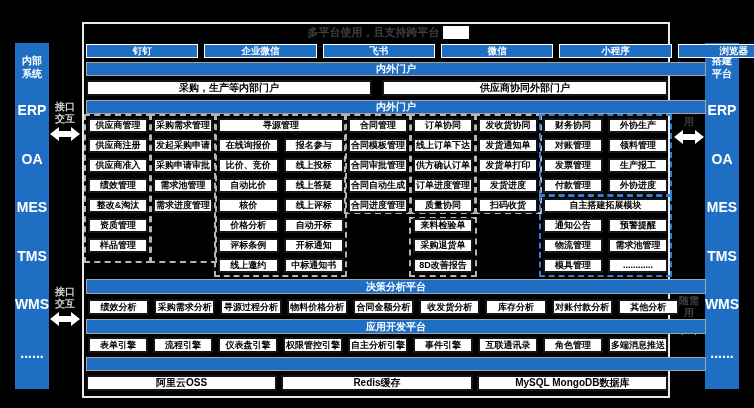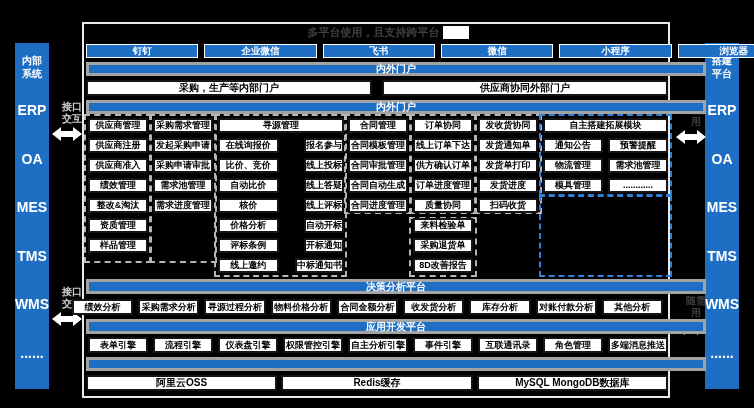--- a/index.html
+++ b/index.html
@@ -5,21 +5,21 @@
   html,body{margin:0;padding:0;background:#000;}
   .stage{position:relative;width:754px;height:408px;background:#000;overflow:hidden;
          font-family:"Liberation Sans","DejaVu Sans",sans-serif;}
   
   .main-frame{position:absolute;left:82px;top:22px;width:588px;height:376px;
               border:2px solid #e9e9e9;box-sizing:border-box;background:#000;}
   .title-row{position:absolute;left:82px;top:25px;width:588px;display:flex;justify-content:center;
              align-items:center;gap:3px;color:#3f3f3f;font-weight:bold;font-size:11px;margin-left:12px;}
   .redact{width:26px;height:13px;background:#fff;display:inline-block;}
   
-  .band{position:absolute;left:86px;width:620px;background:#1e6fc4;border:3px solid #a3a3a3;
+  .band{position:absolute;left:86px;width:620px;background:#1e6fc4;border:1px solid #a3a3a3;
         box-sizing:border-box;color:#fff;font-weight:bold;font-size:10px;
         display:flex;align-items:center;justify-content:center;line-height:1;}
   .bar-row{position:absolute;display:flex;gap:6px;}
   .app-btn{flex:1;height:14px;background:#1e6fc4;border:1px solid #fff;box-sizing:border-box;
            color:#fff;font-weight:bold;font-size:9.5px;display:flex;align-items:center;
            justify-content:center;line-height:1;white-space:nowrap;}
   
   .pbox{flex:1;background:#fff;border:2px solid #141414;box-sizing:border-box;color:#000;
         font-weight:bold;font-size:10px;display:flex;align-items:center;justify-content:center;
         line-height:1;white-space:nowrap;}
@@ -36,21 +36,21 @@
   .outline.blue{border-color:#2e7fd6;}
   
   .side{position:absolute;top:43px;width:34px;height:346px;background:#1e6fc4;color:#fff;
         display:flex;flex-direction:column;align-items:center;justify-content:flex-start;
         padding:12px 0;box-sizing:border-box;}
   .side-title{font-weight:bold;font-size:10px;text-align:center;white-space:pre-line;line-height:1.25;}
   .side-items{flex:1;display:flex;flex-direction:column;justify-content:space-around;
               align-items:center;width:100%;margin-top:6px;}
   .side-item{font-weight:bold;font-size:14px;text-align:center;line-height:1;}
   
-  .conn{position:absolute;width:34px;display:flex;flex-direction:column;align-items:flex-end;gap:2px;}
+  .conn{position:absolute;width:34px;display:flex;flex-direction:column;align-items:center;gap:2px;}
   .conn-label{white-space:pre-line;text-align:center;font-weight:bold;font-size:10px;line-height:1.15;}
   .conn-label.light{color:#cfcfcf;}
   .conn-label.dark{color:#3f3f3f;}
   .conn-arrow{display:block;}
 </style>
 </head>
 <body>
 
 <div class="stage">
 
@@ -169,21 +169,21 @@
     <div class="hrow">
       <div class="stack" style="flex:1;">
           <div class="mbox">在线询报价</div>
           <div class="mbox">比价、竞价</div>
           <div class="mbox">自动比价</div>
           <div class="mbox">核价</div>
           <div class="mbox">价格分析</div>
           <div class="mbox">评标条例</div>
           <div class="mbox">线上邀约</div>
         </div>
-      <div class="stack" style="flex:1;align-items:flex-end;">
+      <div class="stack" style="flex:1;">
           <div class="mbox">报名参与</div>
           <div class="mbox">线上投标</div>
           <div class="mbox">线上答疑</div>
           <div class="mbox">线上评标</div>
           <div class="mbox">自动开标</div>
           <div class="mbox">开标通知</div>
           <div class="mbox">中标通知书</div>
         </div>
     </div>
   </div>
@@ -217,37 +217,55 @@
     <div class="mbox">发收货协同</div>
     <div class="stack">
         <div class="mbox">发货通知单</div>
         <div class="mbox">发货单打印</div>
         <div class="mbox">发货进度</div>
         <div class="mbox">扫码收货</div>
       </div>
   </div>
 
   <div class="col" style="left:543px;width:125px;">
+    <div class="hrow">
+      <div class="substack">
+        <div class="mbox">财务协同</div>
+        <div class="stack">
+            <div class="mbox">对账管理</div>
+            <div class="mbox">发票管理</div>
+            <div class="mbox">付款管理</div>
+          </div>
+      </div>
+      <div class="substack">
+        <div class="mbox">外协生产</div>
+        <div class="stack">
+            <div class="mbox">领料管理</div>
+            <div class="mbox">生产报工</div>
+            <div class="mbox">外协进度</div>
+          </div>
+      </div>
+    </div>
     <div class="mbox">自主搭建拓展模块</div>
     <div class="hrow">
       <div class="stack" style="flex:1;">
           <div class="mbox">通知公告</div>
           <div class="mbox">物流管理</div>
           <div class="mbox">模具管理</div>
         </div>
       <div class="stack" style="flex:1;">
           <div class="mbox">预警提醒</div>
           <div class="mbox">需求池管理</div>
           <div class="mbox">............</div>
         </div>
     </div>
   </div>
 
   <div class="band" style="top:279px;height:15px;">决策分析平台</div>
-  <div class="bar-row" style="left:72px;top:299px;width:591px;gap:5px;">
+  <div class="bar-row" style="left:88px;top:299px;width:591px;gap:5px;">
       <div class="mbox grow">绩效分析</div>
       <div class="mbox grow">采购需求分析</div>
       <div class="mbox grow">寻源过程分析</div>
       <div class="mbox grow">物料价格分析</div>
       <div class="mbox grow">合同金额分析</div>
       <div class="mbox grow">收发货分析</div>
       <div class="mbox grow">库存分析</div>
       <div class="mbox grow">对账付款分析</div>
       <div class="mbox grow">其他分析</div>
     </div>

